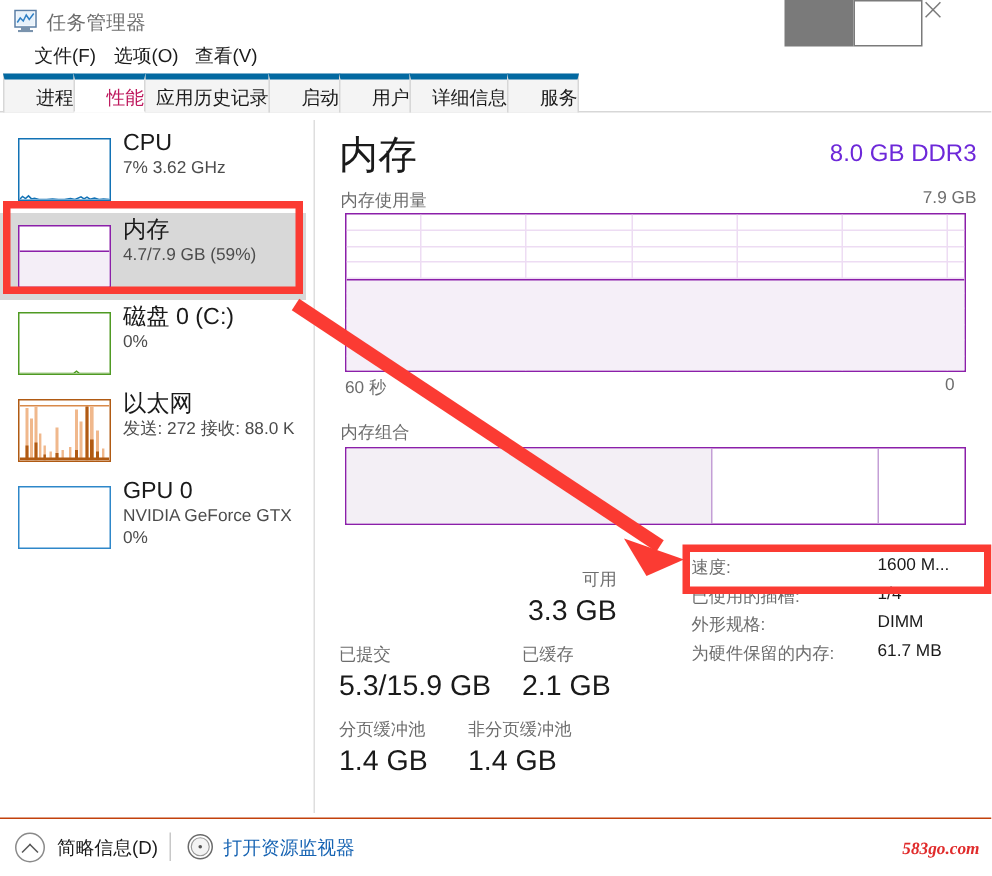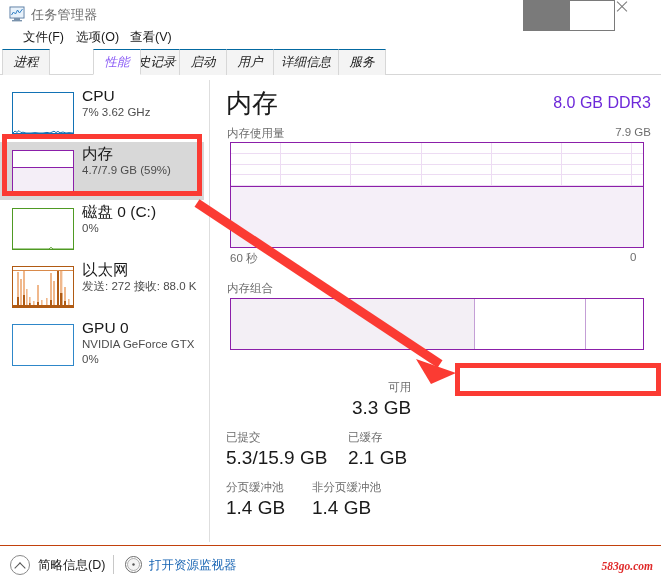--- a/index.html
+++ b/index.html
@@ -32,23 +32,23 @@
   .menu-item{position:absolute;top:0;font-size:12.5px;color:#1a1a1a;white-space:nowrap;cursor:default;}
   .mi0{left:7px;}
   .mi1{left:60px;}
   .mi2{left:114px;}
 
   
   .tabbar{position:absolute;left:0;top:49px;width:661px;height:26px;}
   .tabbar .tabline{position:absolute;left:0;top:25px;width:661px;height:1px;background:#d7d7d7;}
   .tab{position:absolute;top:0;height:26px;box-sizing:border-box;
        font-size:12.5px;color:#1a1a1a;line-height:25px;white-space:nowrap;
-       border-left:1px solid #d7d7d7;border-right:1px solid #d7d7d7;border-top:1px solid #0369a1;
-       background:#f4f4f4;text-align:center;cursor:default;font-style:italic;}
-  .tab.active{background:#ffffff;border-bottom:1px solid #ffffff;color:#8b5cf6;z-index:3;margin-left:44px;}
+       border-left:1px solid #d7d7d7;border-right:1px solid #d7d7d7;border-top:4px solid #0369a1;
+       background:#f4f4f4;text-align:right;cursor:default;}
+  .tab.active{background:#ffffff;border-bottom:1px solid #ffffff;color:#be185d;z-index:3;}
 
   
   .sidebar{position:absolute;left:0;top:76px;width:210px;height:466px;background:#ffffff;overflow:hidden;}
   .side-sep{position:absolute;left:209px;top:80px;width:1px;height:462px;background:#dedede;}
   .sitem{position:absolute;left:0;width:204px;height:58px;box-sizing:border-box;cursor:default;padding-left:32px;}
   .sitem.sel{background:#d8d8d8;}
   .sthumb{position:absolute;left:12px;top:8px;width:62px;height:42px;box-sizing:border-box;background:#fff;overflow:hidden;}
   .stext{position:absolute;left:82px;top:2px;right:2px;}
   .stitle{font-size:15.5px;color:#1a1a1a;line-height:19px;white-space:nowrap;}
   .ssub{font-size:11.5px;color:#4c4c4c;line-height:15px;white-space:nowrap;}
@@ -296,20 +296,38 @@
     </div>
     <div class="stat" style="left:14px;top:404px;">
       <div class="lab">分页缓冲池</div>
       <div class="val">1.4 GB</div>
     </div>
     <div class="stat" style="left:100px;top:404px;">
       <div class="lab">非分页缓冲池</div>
       <div class="val">1.4 GB</div>
     </div>
 
+    <div class="detail">
+      <div class="drow">
+        <div class="dk">速度:</div>
+        <div class="dv">1600 M...</div>
+      </div>
+      <div class="drow">
+        <div class="dk">已使用的插槽:</div>
+        <div class="dv">1/4</div>
+      </div>
+      <div class="drow">
+        <div class="dk">外形规格:</div>
+        <div class="dv">DIMM</div>
+      </div>
+      <div class="drow">
+        <div class="dk">为硬件保留的内存:</div>
+        <div class="dv">61.7 MB</div>
+      </div>
+    </div>
   </div>
 
   <div class="hl-speed"></div>
 
   <svg class="arrow-svg" viewBox="0 0 661 584">
     <line x1="197" y1="203" x2="440" y2="364" stroke="#fb3b33" stroke-width="9" stroke-linecap="butt"></line>
     <polygon points="456,373 416,359 431,384" fill="#fb3b33"></polygon>
   </svg>
 
   <div class="footer">

